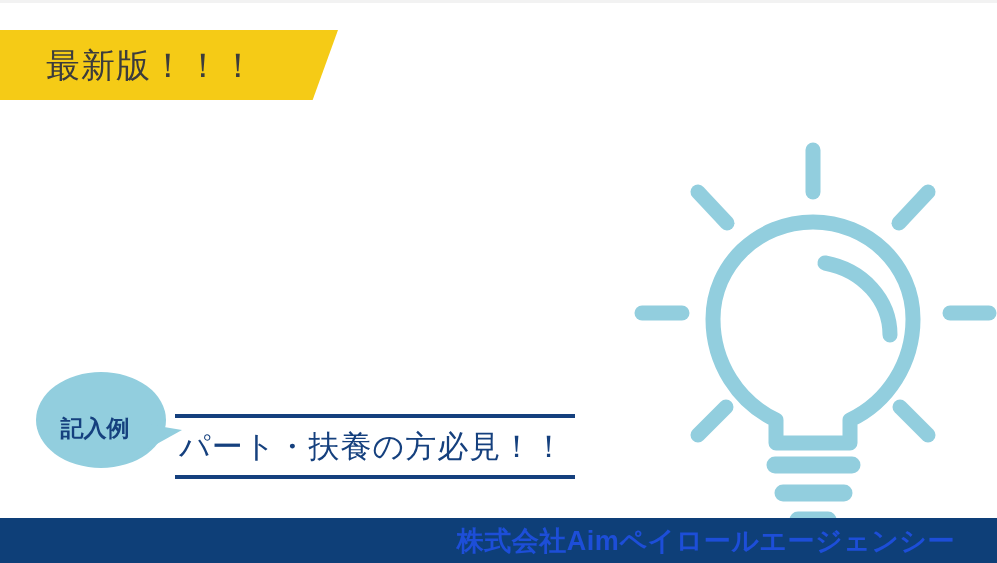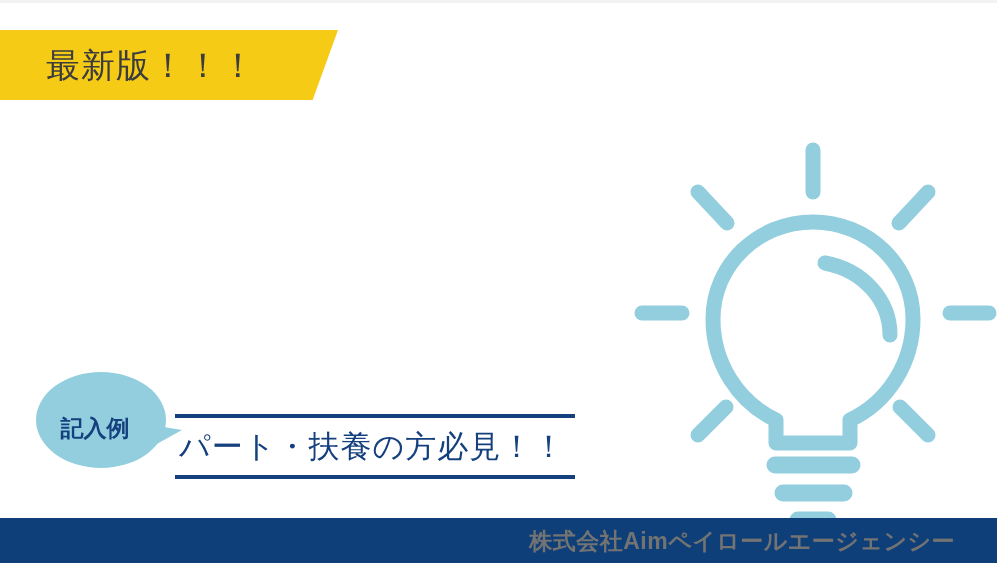--- a/index.html
+++ b/index.html
@@ -144,22 +144,22 @@
     left: 0;
     top: 518px;
     width: 997px;
     height: 45px;
     background: #0E3F78;
   }
   #footer-text {
     position: absolute;
     right: 42px;
     top: 519px;
-    color: #737373;
-    font-size: 23px;
+    color: #1d4ed8;
+    font-size: 27px;
     font-weight: bold;
     line-height: 44px;
     letter-spacing: 0.5px;
     white-space: nowrap;
   }
 </style>
 </head>
 <body>
 
 <div id="canvas">

